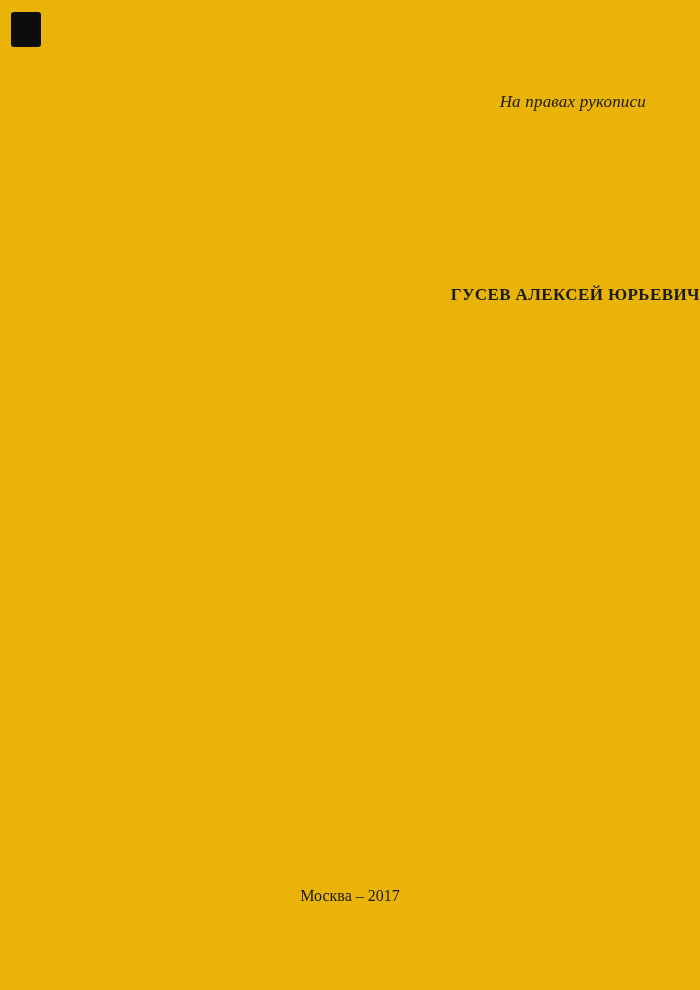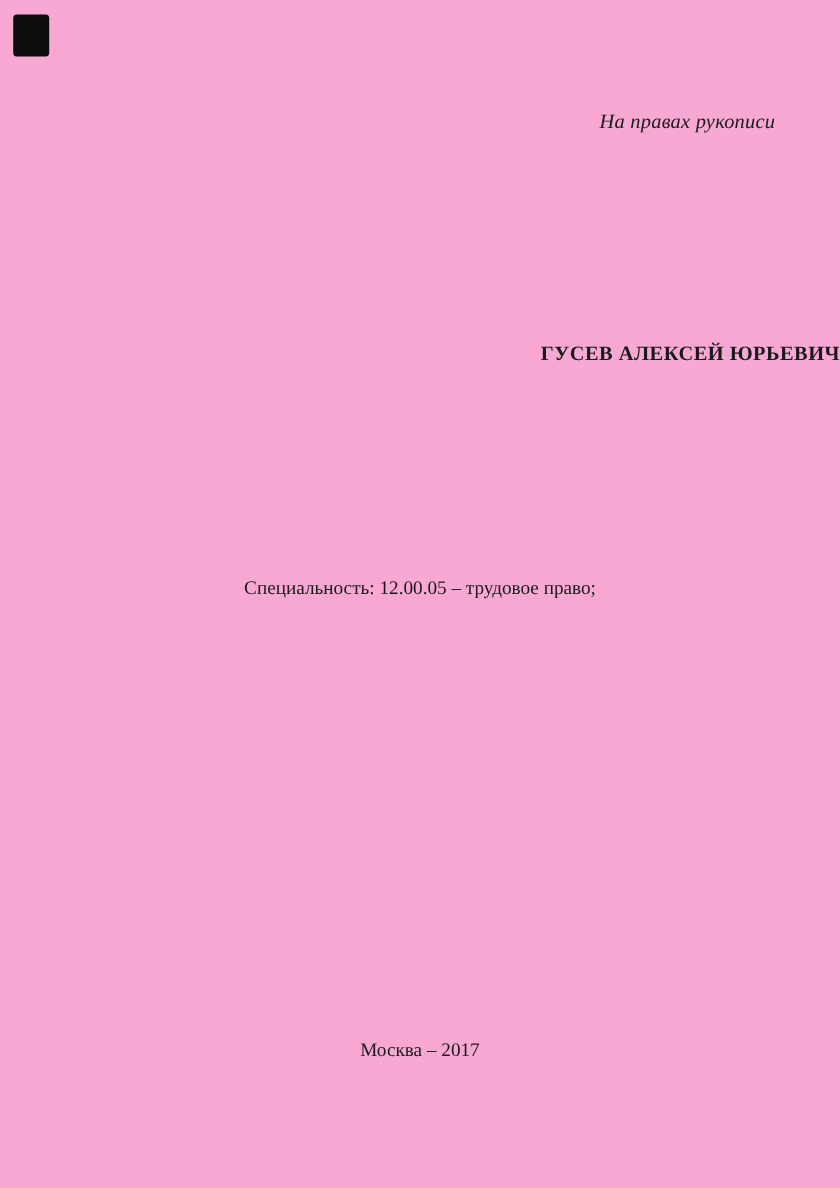--- a/index.html
+++ b/index.html
@@ -4,21 +4,21 @@
 <style>
   html, body {
     margin: 0;
     padding: 0;
     background: #ffffff;
   }
   .page {
     position: relative;
     width: 700px;
     height: 990px;
-    background: #f9a8d4;
+    background: #eab308;
     font-family: "Liberation Serif", "DejaVu Serif", serif;
     color: #1a1a1a;
     overflow: hidden;
   }
   .scan-artifact {
     position: absolute;
     left: 11px;
     top: 12px;
     width: 30px;
     height: 35px;
@@ -71,21 +71,21 @@
     left: 0;
     width: 100%;
     text-align: center;
     font-weight: bold;
     font-size: 16px;
     line-height: 19px;
     letter-spacing: 0.2px;
   }
   .city-year {
     position: absolute;
-    top: 867px;
+    top: 887px;
     left: 0;
     width: 100%;
     text-align: center;
     font-size: 16px;
   }
 </style>
 </head>
 <body>
 
 <div class="page">
@@ -93,19 +93,18 @@
   <div class="scan-artifact"></div>
 
   <div class="manuscript-note">На правах рукописи</div>
 
   <div class="author-name">ГУСЕВ АЛЕКСЕЙ ЮРЬЕВИЧ</div>
 
   <div class="dissertation-title">
   </div>
 
   <div class="specialty">
-    <div>Специальность: 12.00.05 – трудовое право;</div>
   </div>
 
 
   <div class="city-year">Москва – 2017</div>
 
 </div>
 
 </body></html>

